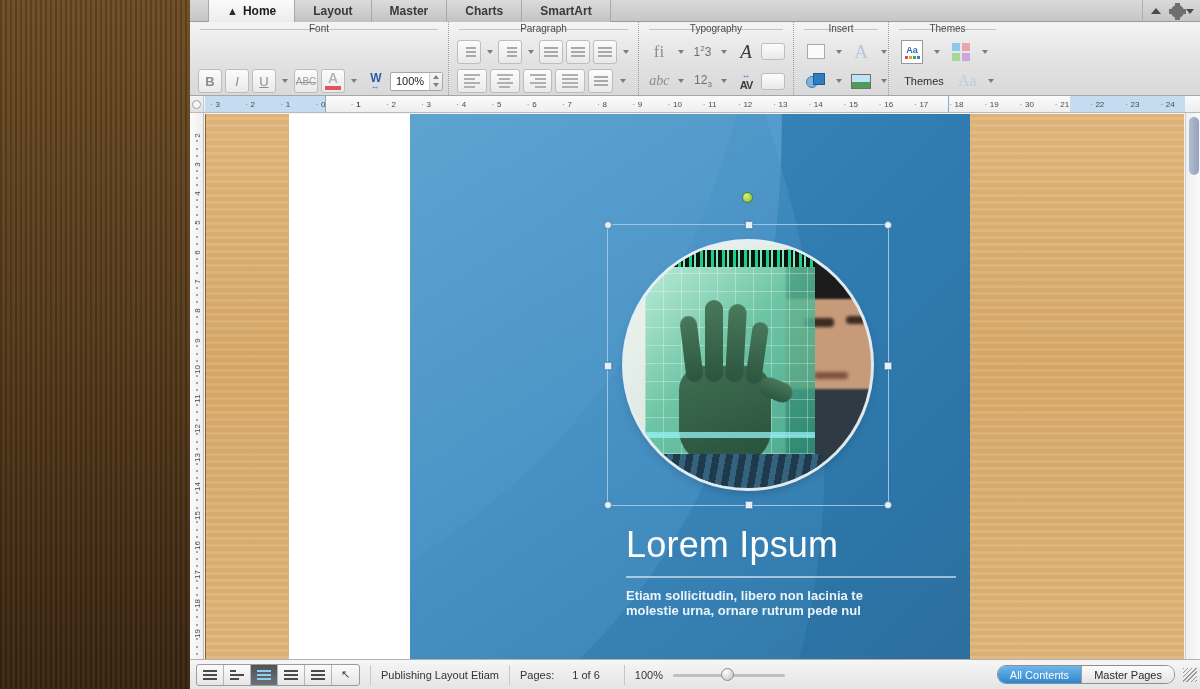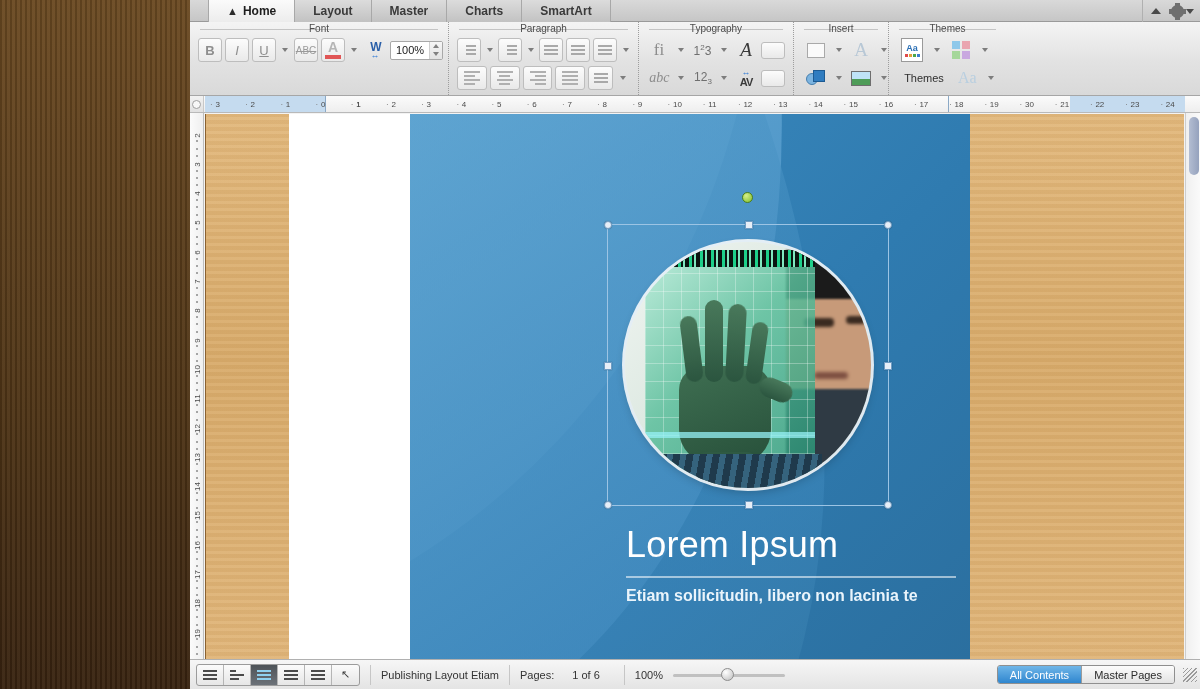--- a/index.html
+++ b/index.html
@@ -74,21 +74,21 @@
     width:0;height:0;border-left:4px solid transparent;border-right:4px solid transparent;
     border-top:5px solid #4a4a4a;
   }
 
   .ribbon {
     position: absolute; left: 0; top: 22px; width: 1010px; height: 74px;
     background: linear-gradient(180deg,#f4f4f4 0%,#e2e2e2 55%, #d9d9d9 100%);
     border-bottom: 1px solid #a6a6a6;
     display: flex; align-items: stretch;
   }
-  .rgroup { position: relative; padding: 0 6px; display:flex; flex-direction:column; }
+  .rgroup { position: relative; padding: 0 6px; display:flex; flex-direction:column;justify-content:space-between; }
   .rgroup + .rgroup { border-left: 1px dotted #9d9d9d; }
   .rgroup-title {
     height: 14px; line-height: 14px; text-align: center;
     font-size: 10px; color: #4c4c4c; position: relative;
   }
   .rgroup-title span { position: relative; z-index:2; background: transparent; padding: 0 5px; }
   .rgroup-title::after {
     content:""; position:absolute; left:4px; right:4px; top:7px;
     border-top: 1px solid #c4c4c4;
   }
@@ -318,21 +318,21 @@
     border: 1px solid #4e8018;
   }
 
   .doc-title {
     position:absolute; left: 216px; top: 410px; font-size: 36px; color:#ffffff;
     font-weight: 400; letter-spacing: .2px; white-space: nowrap;
   }
   .doc-rule { position:absolute; left: 216px; top: 462px; width: 330px; height: 2px; background: rgba(255,255,255,.55); }
   .doc-body {
     position:absolute; left: 216px; top: 474px; width: 340px;
-    font-size: 16px; line-height: 15px; color:#eaf4fb; font-weight: bold;
+    font-size: 13px; line-height: 15px; color:#eaf4fb; font-weight: bold;
   }
 
   
   .vscroll {
     position:absolute; right: 0; top: 17px; width: 15px; height: 546px;
     background: linear-gradient(90deg,#f0f0f0,#fafafa);
     border-left: 1px solid #cdcdcd;
   }
   .vthumb {
     position:absolute; left: 3px; top: 4px; width: 10px; height: 58px;
@@ -360,21 +360,21 @@
   .vbg { display:flex;flex-direction:column;gap:2px; }
   .vbg i { display:block; width:14px;height:2px;background:#4a4a4a; }
   .vb.active .vbg i { background:#8fd0ef; }
   .sep-v { width:1px; height: 20px; background:#c6c6c6; margin: 0 10px; }
   .status-txt { font-size: 11px; color:#333; white-space:nowrap; }
   .zoomslider { position:relative; width: 112px; height: 14px; display:flex;align-items:center; }
   .zoomtrack { position:absolute; left:0; right:0; top:6px; height:3px; background:#c0c0c0; border-radius:2px; }
   .zoomknob { position:absolute; left: 48px; top:0; width:13px; height:13px; border-radius:50%;
     background: radial-gradient(circle at 35% 30%, #fff, #bdbdbd); border:1px solid #8d8d8d; }
   .segctl { display:flex; margin-left:auto; margin-right: 8px; height: 19px;
-    border:1px solid #8f8f8f; border-radius: 3px; overflow:hidden;justify-content:flex-end; }
+    border:1px solid #8f8f8f; border-radius: 9px; overflow:hidden;justify-content:flex-end; }
   .seg { padding: 0 12px; font-size: 11px; display:flex;align-items:center; color:#2b2b2b;
     background: linear-gradient(180deg,#fcfcfc,#e3e3e3); border-right:1px solid #9b9b9b; }
   .seg:last-child { border-right:none; }
   .seg.active { background: linear-gradient(180deg,#6fb6e8,#2f86cf); color:#fff; }
   .grip { width: 14px; height: 14px; margin-right: 3px;
     background: repeating-linear-gradient(135deg, #9a9a9a 0 1px, transparent 1px 3px); }
 </style>
 </head>
 <body>
 
@@ -1027,20 +1027,21 @@
                 <div class="handle round" style="left:-4px;bottom:-4px"></div>
                 <div class="handle" style="left:137px;bottom:-4px"></div>
                 <div class="handle round" style="right:-4px;bottom:-4px"></div>
               </div>
             </div>
 
             <div class="doc-title">Lorem Ipsum</div>
             <div class="doc-rule"></div>
             <div class="doc-body">
               <div>Etiam sollicitudin, libero non lacinia te</div>
+              <div>molestie urna, ornare rutrum pede nul</div>
             </div>
 
           </div>
         </div>
       </div>
 
       <div class="vscroll">
         <div class="vthumb"></div>
       </div>
     </div>

